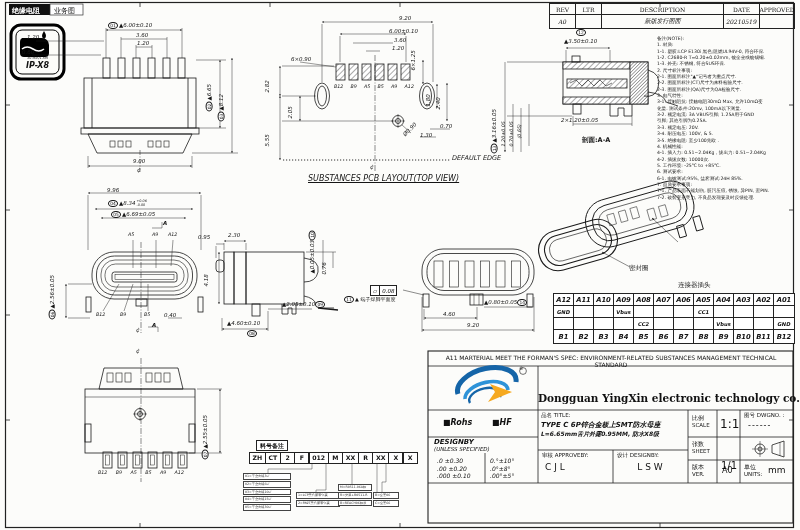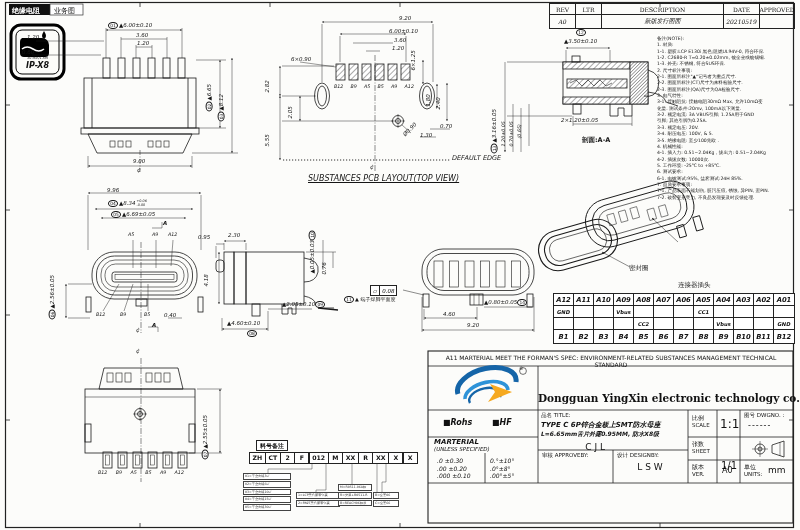--- a/index.html
+++ b/index.html
@@ -646,37 +646,37 @@
   <span class="balloon">07</span>
   <span>▲2.55±0.05</span>
 </div>
 
 <div class="banner">A11 MARTERIAL MEET THE FORMAN'S SPEC: ENVIRONMENT-RELATED SUBSTANCES MANAGEMENT TECHNICAL STANDARD</div>
 
 <div class="tb" style="left:519px;top:366px;font-size:4.5px;">®</div>
 <div class="tb" style="left:538px;top:392px;width:255px;text-align:center;font-size:10.5px;font-weight:bold;font-family:'DejaVu Serif',serif;">Dongguan YingXin electronic technology co., LTD</div>
 <div class="tb" style="left:443px;top:418px;font-size:8px;font-weight:bold;font-style:italic;">■Rohs</div>
 <div class="tb" style="left:492px;top:418px;font-size:8px;font-weight:bold;font-style:italic;">■HF</div>
-<div class="tb" style="left:434px;top:438px;font:italic bold 7px 'DejaVu Sans',sans-serif;">MARTERIAL</div>
+<div class="tb" style="left:434px;top:438px;font:italic bold 7px 'DejaVu Sans',sans-serif;">DESIGNBY</div>
 <div class="tb" style="left:434px;top:446px;font:italic 5.5px 'DejaVu Sans',sans-serif;">(UNLESS SPECIFIED)</div>
 <div class="tb tol-list" style="left:437px;top:457px;">
       <div>.0  ±0.30</div>
       <div>.00  ±0.20</div>
       <div>.000 ±0.10</div>
     </div>
 <div class="tb tol-list" style="left:490px;top:457px;">
       <div>0.°±10°</div>
       <div>.0°±8°</div>
       <div>.00°±5°</div>
     </div>
 <div class="tb cjk" style="left:541px;top:412px;font-size:5.5px;">品名 TITLE:</div>
 <div class="tb cjk" style="left:541px;top:420px;font:italic bold 7px 'DejaVu Sans',sans-serif;">TYPE C 6P锌合金板上SMT防水母座</div>
 <div class="tb cjk" style="left:541px;top:430px;font:italic bold 6px 'DejaVu Sans',sans-serif;">L=6.65mm舌片外露0.95MM, 防水X8级</div>
 <div class="tb cjk" style="left:542px;top:452px;font-size:5.5px;">审核 APPROVEBY:</div>
-<div class="tb" style="left:545px;top:442px;width:60px;text-align:right;font-size:9px;">C J L</div>
+<div class="tb" style="left:545px;top:462px;width:60px;text-align:left;font-size:9px;">C J L</div>
 <div class="tb cjk" style="left:617px;top:452px;font-size:5.5px;">设计 DESIGNBY:</div>
 <div class="tb" style="left:620px;top:462px;width:60px;text-align:center;font-size:9px;">L S W</div>
 <div class="tb cjk" style="left:692px;top:414px;font-size:6px;">比例</div>
 <div class="tb" style="left:692px;top:422px;font-size:5.5px;">SCALE</div>
 <div class="tb" style="left:720px;top:417px;font-size:12px;">1:1</div>
 
 <div class="tb" style="left:744px;top:412px;font-size:5.5px;">图号 DWGNO. :</div>
 <div class="tb" style="left:748px;top:421px;font-size:8px;letter-spacing:1px;">------</div>
 <div class="tb cjk" style="left:692px;top:440px;font-size:6px;">张数</div>
 <div class="tb" style="left:692px;top:448px;font-size:5.5px;">SHEET</div>

